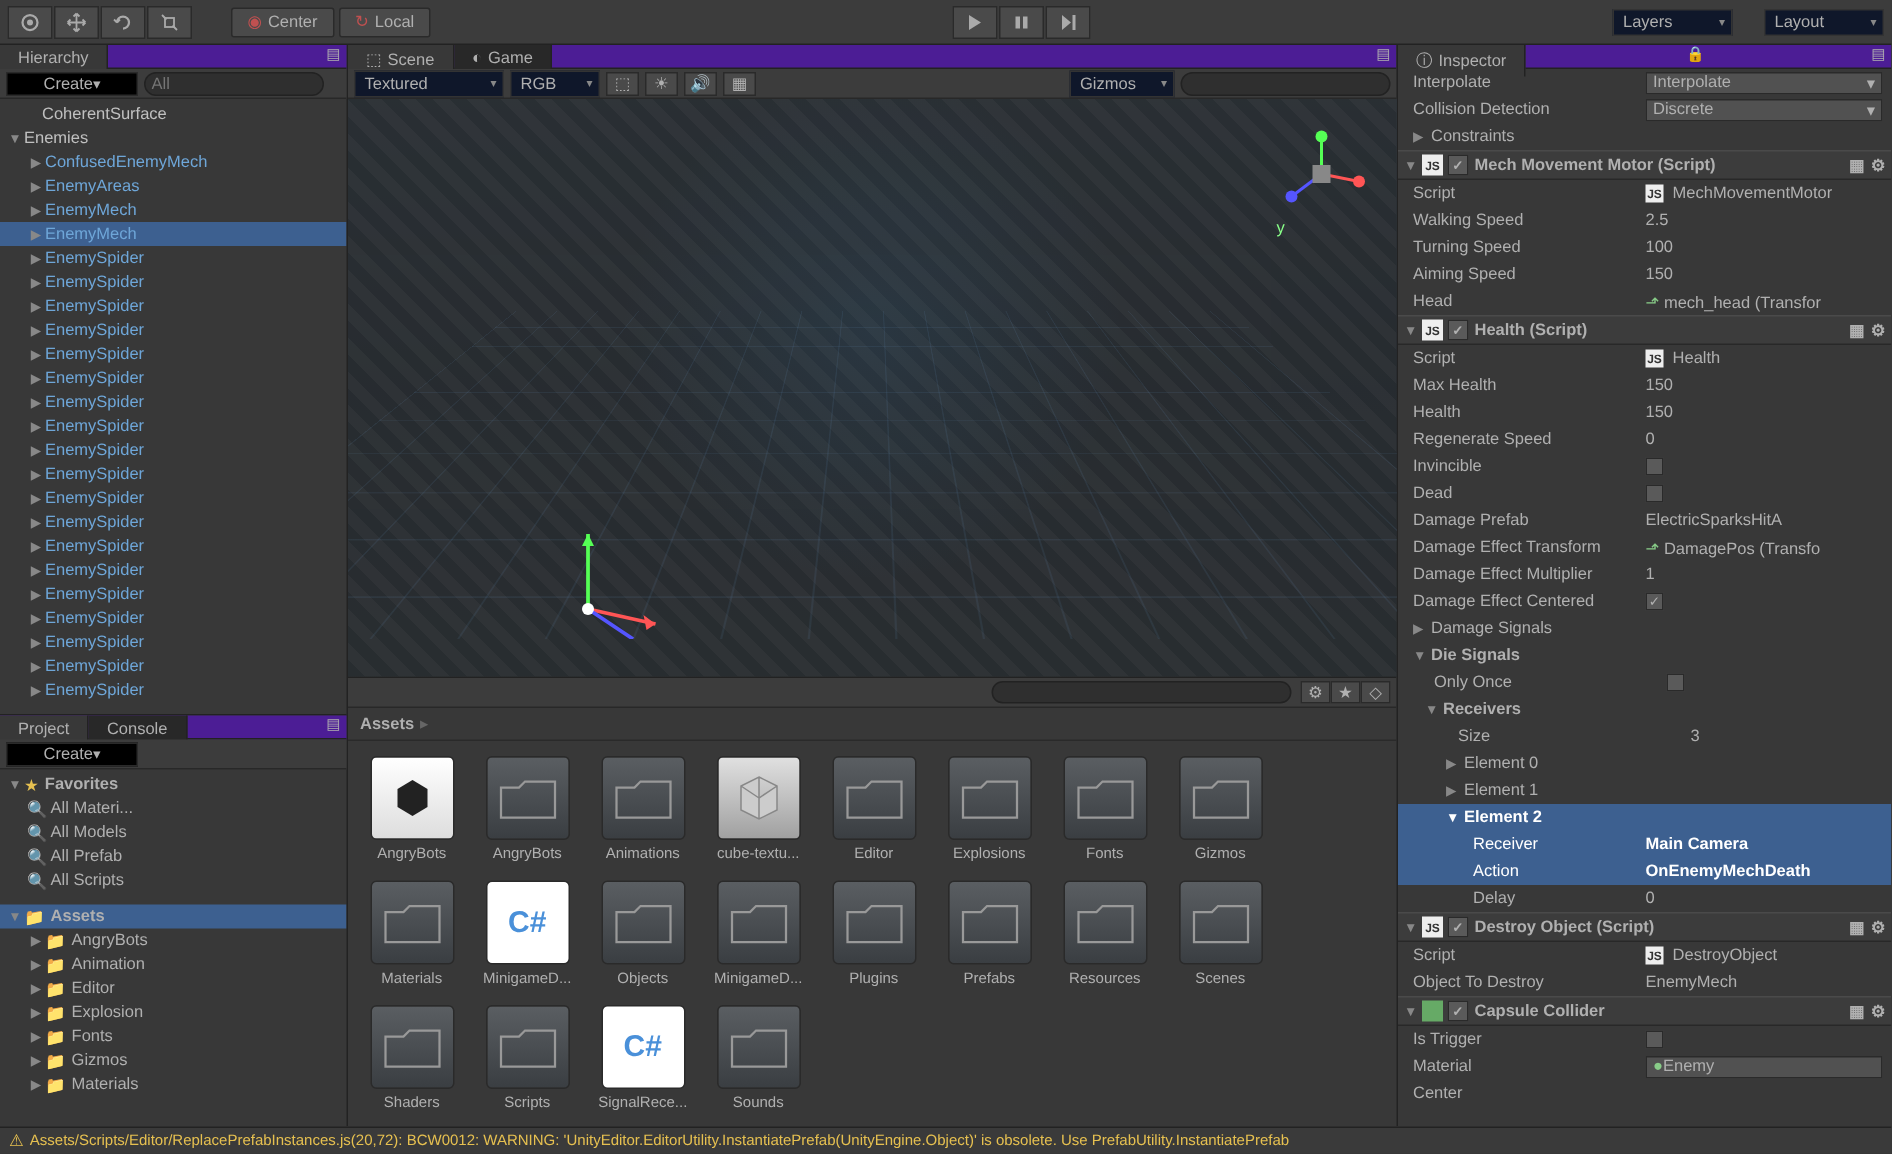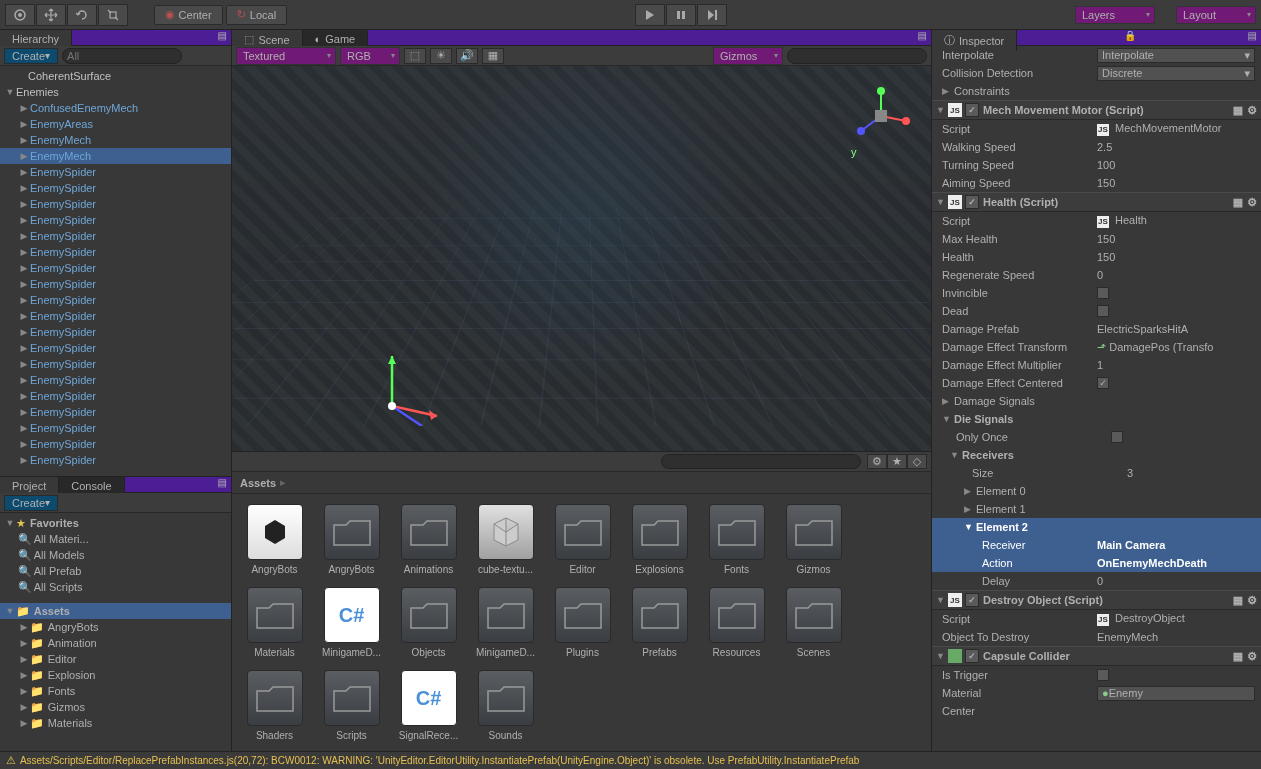--- a/index.html
+++ b/index.html
@@ -1,34 +1,34 @@
 <!DOCTYPE html>
 <html><head>
 <meta charset="utf-8">
 <style>
 *{margin:0;padding:0;box-sizing:border-box;font-family:Arial,sans-serif;font-size:11px;color:#b0b0b0;user-select:none}
 body{background:#383838;width:1261px;height:769px;overflow:hidden;display:flex;flex-direction:column}
 .toolbar{height:30px;background:#3c3c3c;border-bottom:1px solid #222;display:flex;align-items:center;padding:0 5px;gap:3px}
 .tool-group{display:flex;gap:1px}
 .tool-btn{width:30px;height:22px;background:#4a4a4a;border:1px solid #2a2a2a;display:flex;align-items:center;justify-content:center;cursor:pointer}
 .pill-btn{height:20px;background:#4a4a4a;border:1px solid #2a2a2a;padding:0 10px;display:flex;align-items:center;cursor:pointer;border-radius:2px}
-.dropdown{height:18px;background:#701a75;border:1px solid #333;padding:0 16px 0 6px;display:flex;align-items:center;cursor:pointer;position:relative;min-width:80px}
+.dropdown{height:18px;background:#0f172a;border:1px solid #333;padding:0 16px 0 6px;display:flex;align-items:center;cursor:pointer;position:relative;min-width:80px}
 .dropdown::after{content:'▾';position:absolute;right:4px;font-size:8px;color:#888}
 .spacer{flex:1}
 .main-area{flex:1;display:flex;overflow:hidden}
 .panel{background:#383838;display:flex;flex-direction:column}
 .left-panel{width:232px;border-right:1px solid #222}
 .center-panel{flex:1;display:flex;flex-direction:column}
 .right-panel{width:330px;border-left:1px solid #222}
 .tab-bar{height:16px;background:#4c1d95;display:flex;border-bottom:1px solid #222;align-items:flex-start}
 .tab{padding:3px 12px;background:#383838;border-right:1px solid #222;cursor:pointer;display:flex;align-items:center;gap:4px}
 .tab.inactive{background:#282828;color:#888}
 .panel-toolbar{height:20px;background:#3c3c3c;border-bottom:1px solid #282828;display:flex;align-items:center;padding:0 4px;gap:4px}
 .mini-input{height:16px;background:#2f2f2f;border:1px solid #222;padding:0 4px;color:#aaa;width:120px;border-radius:8px}
-.mini-btn{height:16px;background:#0c4a6e;border:1px solid #2a2a2a;padding:0 7px;display:flex;align-items:center;cursor:pointer;font-size:10px}
+.mini-btn{height:16px;background:#000000;border:1px solid #2a2a2a;padding:0 24px;display:flex;align-items:center;cursor:pointer;font-size:10px}
 .hierarchy-content{flex:1;overflow-y:auto;padding:2px 0}
 .tree-item{display:flex;align-items:center;height:16px;padding-left:4px;cursor:pointer}
 .tree-item.selected{background:#3d6090;color:#fff}
 .tree-arrow{width:12px;display:inline-block;text-align:center;color:#888;font-size:9px}
 .tree-label{color:#6ea6d8}
 .tree-label.white{color:#c0c0c0}
 .scene-toolbar{height:20px;background:#3c3c3c;border-bottom:1px solid #282828;display:flex;align-items:center;padding:0 4px;gap:4px}
 .viewport{flex:1;background:linear-gradient(180deg,#2a3540 0%,#1a2028 50%,#252a2a 100%);position:relative;overflow:hidden}
 .viewport-content{position:absolute;inset:0;background:
   radial-gradient(circle at 50% 40%, rgba(60,130,180,0.15) 0%, transparent 40%),
@@ -569,20 +569,24 @@
           <span class="insp-value">2.5</span>
         </div>
       <div class="insp-row">
           <span class="insp-label">Turning Speed</span>
           <span class="insp-value">100</span>
         </div>
       <div class="insp-row">
           <span class="insp-label">Aiming Speed</span>
           <span class="insp-value">150</span>
         </div>
+      <div class="insp-row">
+          <span class="insp-label">Head</span>
+          <span class="insp-value"><span style="color:#8c8">⬏</span> <span>mech_head (Transfor</span></span>
+        </div>
 
       <div class="insp-header">
         <span class="insp-arrow">▼</span>
         <span class="insp-icon insp-script">JS</span>
         <span class="insp-check">✓</span>
         <span>Health (Script)</span>
         <span style="margin-left:auto">▦</span>
         <span class="gear-icon">⚙</span>
       </div>
       <div class="insp-row">

